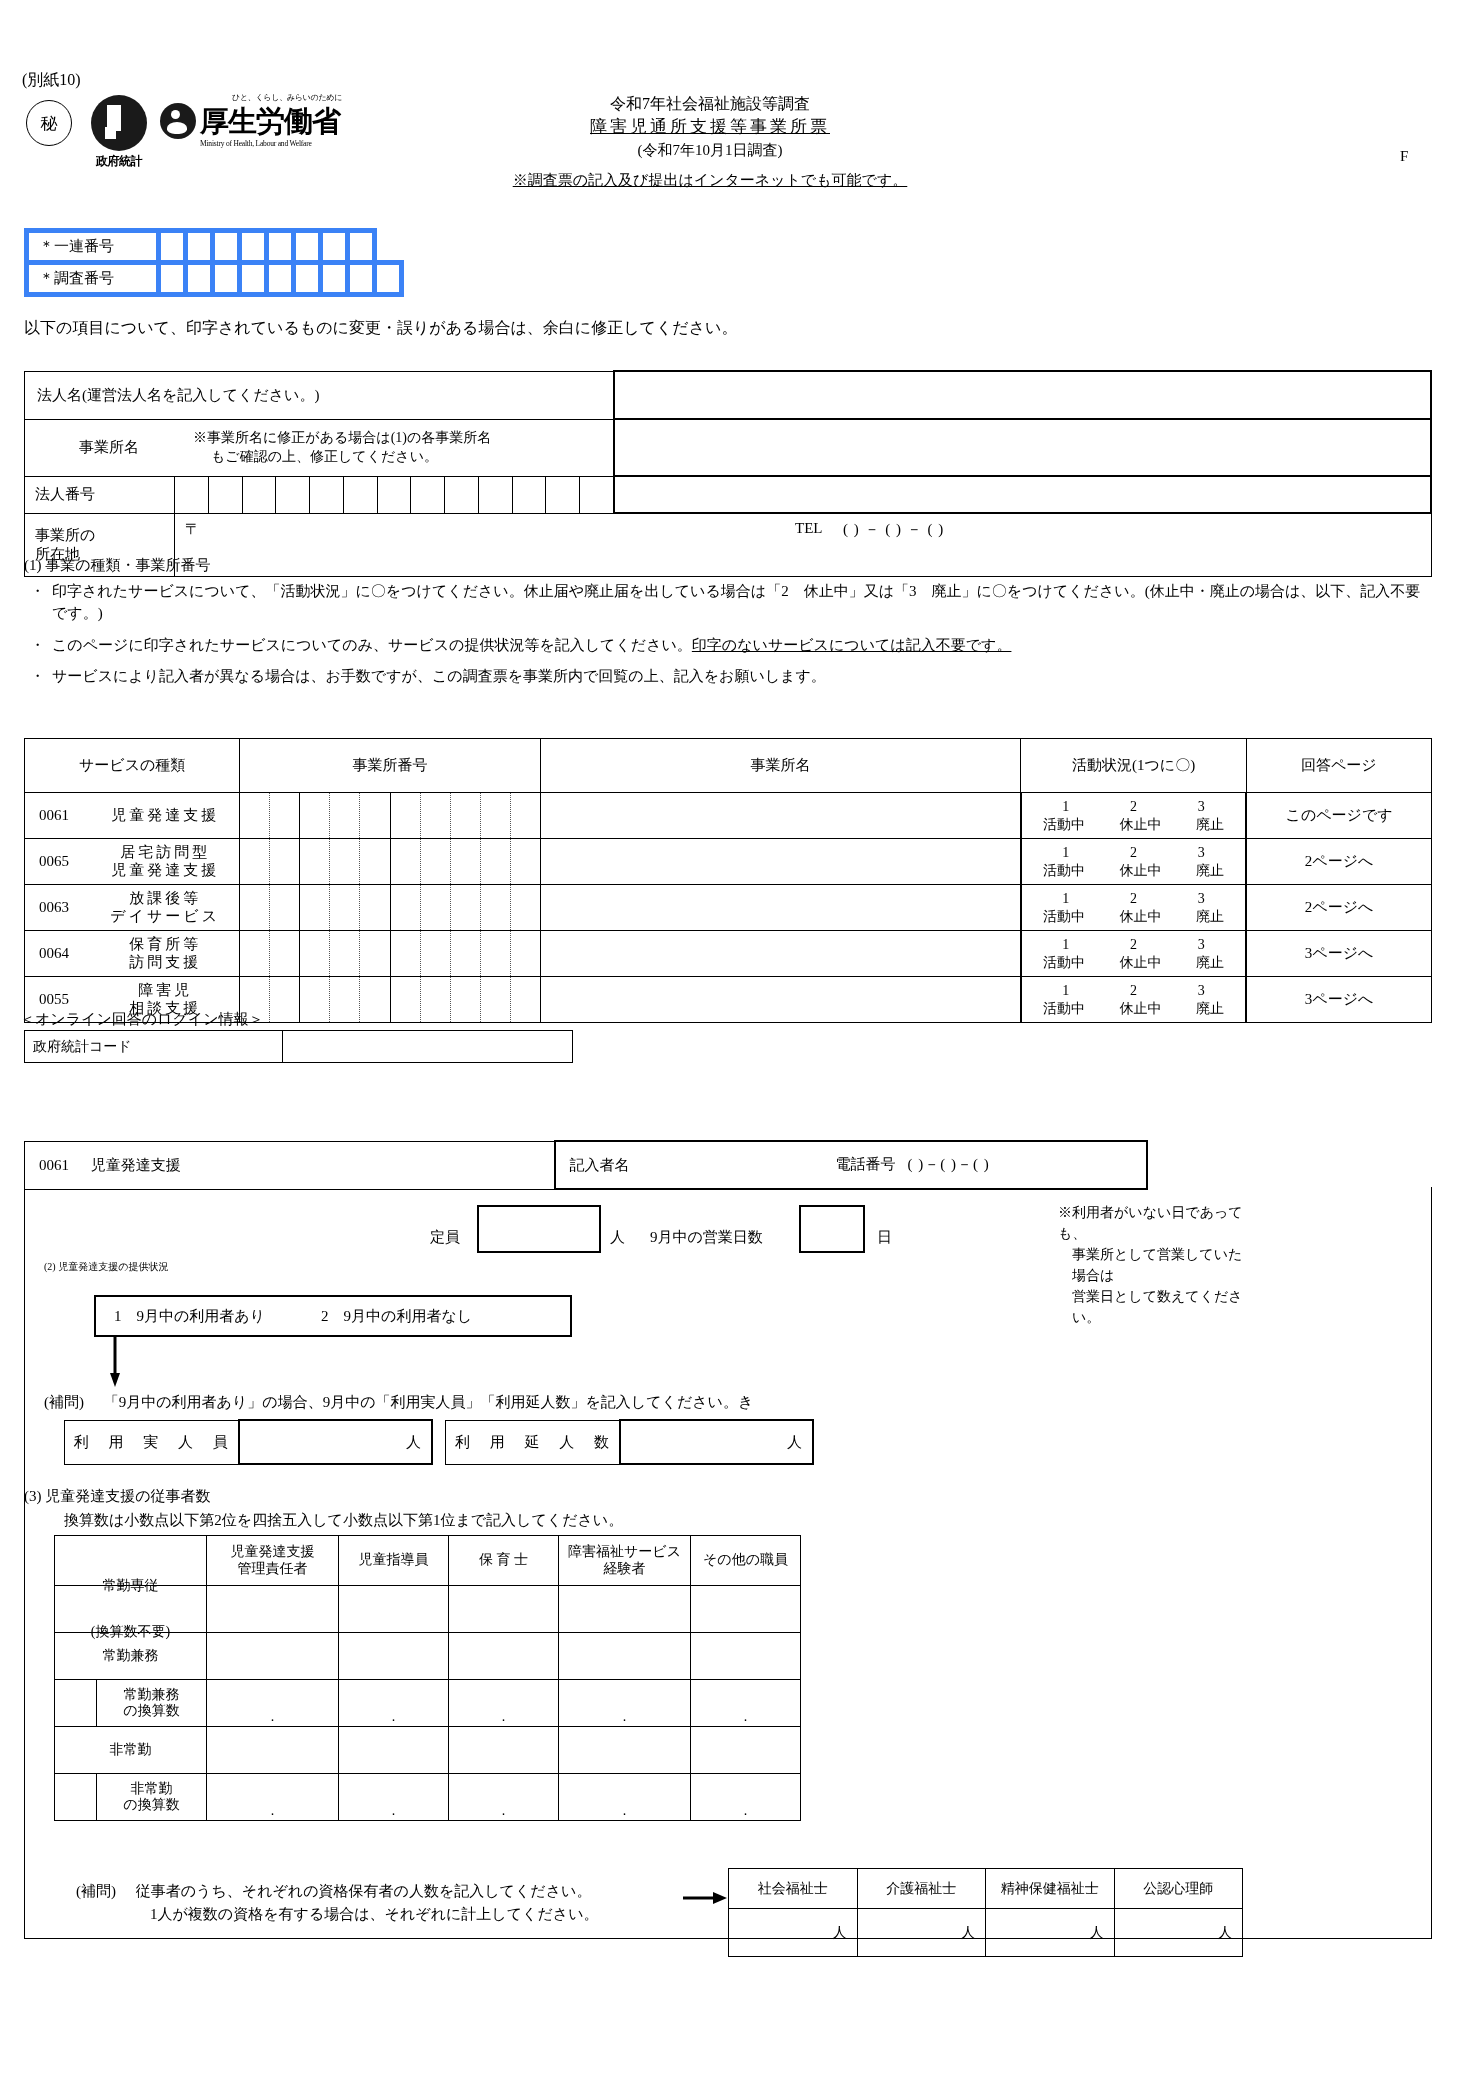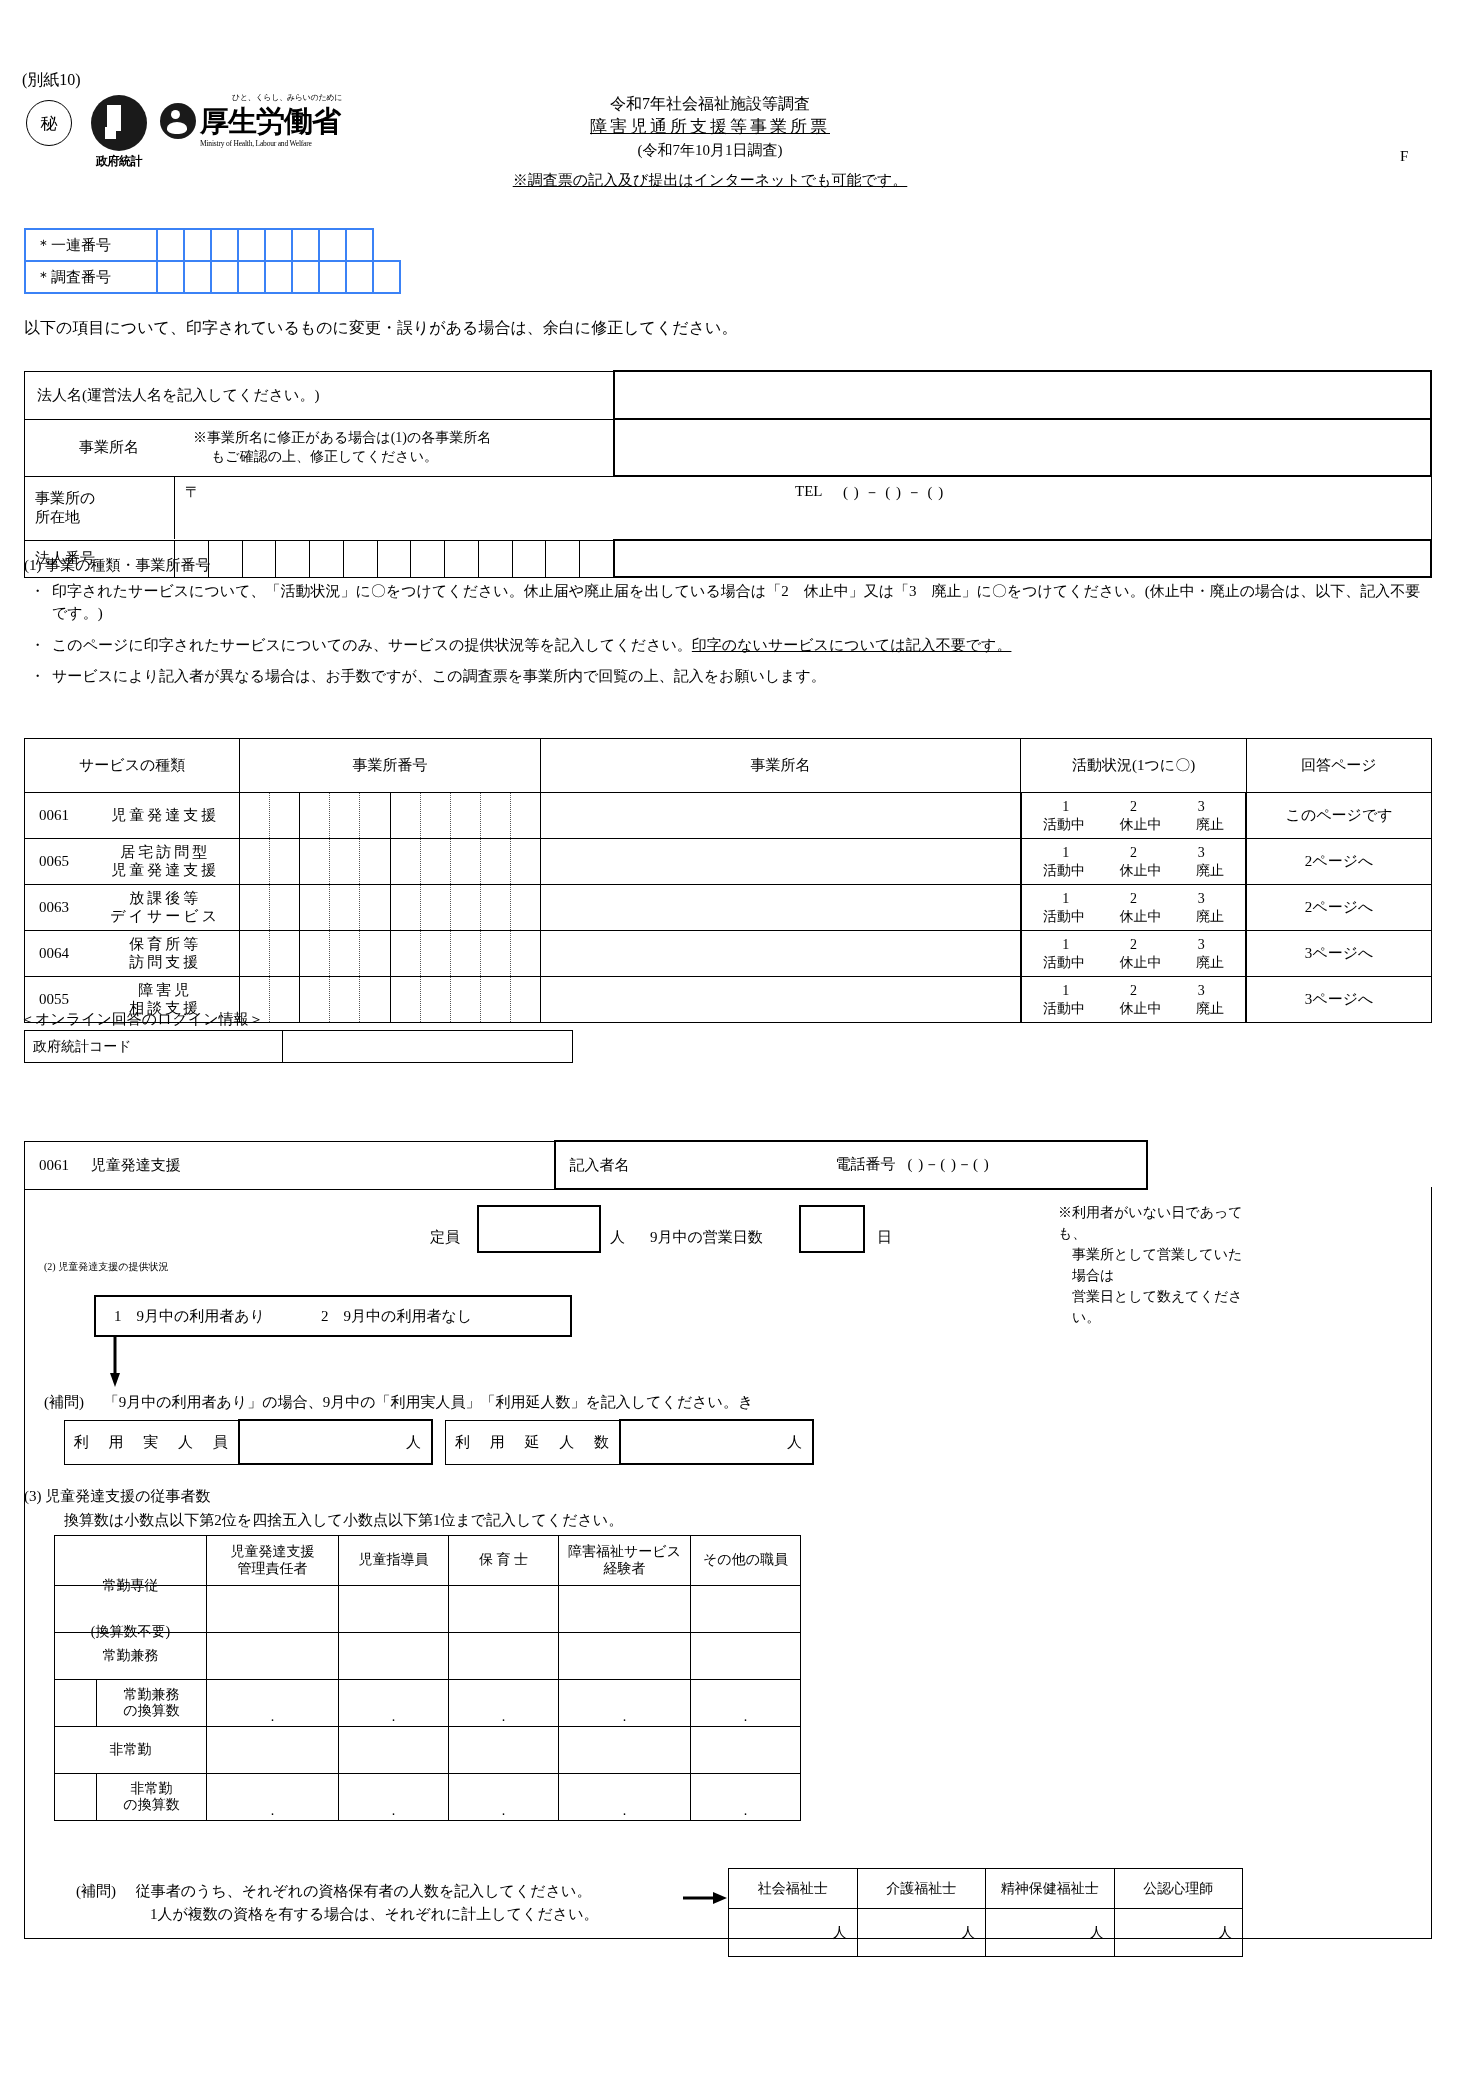--- a/index.html
+++ b/index.html
@@ -76,21 +76,21 @@
   #titleblock .t1 { font-size: 16px; }
   #titleblock .t2 { font-size: 17px; letter-spacing: 3px; text-decoration: underline; }
   #titleblock .t3 { font-size: 15px; }
   #titleblock .t4 { font-size: 15px; text-decoration: underline; margin-top: 8px; }
 
   #f-mark { left: 1400px; top: 148px; font-size: 15px; }
 
   
   #numtbl { left: 24px; top: 228px; }
   #numtbl table { border-collapse: collapse; }
-  #numtbl td { border: 2px solid #3b82f6; height: 32px; }
+  #numtbl td { border: 5px solid #3b82f6; height: 32px; }
   #numtbl td.lbl { width: 132px; padding-left: 10px; font-size: 15px; }
   #numtbl td.cell { width: 27px; }
 
   #notice1 { left: 24px; top: 318px; font-size: 16px; }
 
   
   #orgtbl { left: 24px; top: 370px; width: 1408px; }
   #orgtbl table { border-collapse: collapse; width: 100%; }
   #orgtbl td { border: 1px solid #000; font-size: 15px; }
   #orgtbl td.head { padding: 8px 12px; }
@@ -275,59 +275,59 @@
             <div style="width:168px;text-align:center;">事業所名</div>
             <div style="flex:1;line-height:1.3;font-size:14px;padding-right:6px;">
               <div>※事業所名に修正がある場合は(1)の各事業所名</div>
               <div style="padding-left:18px;">もご確認の上、修正してください。</div>
             </div>
           </div>
         </td>
         <td class="thick"></td>
       </tr>
       <tr>
+        <td style="padding:0;height:36px;">
+          <div style="display:flex;height:36px;">
+            <div style="width:150px;border-right:1px solid #000;display:flex;align-items:center;padding-left:10px;">法人番号</div>
+            <div style="flex:1;">
+              <div class="mini-cells" style="height:36px;">
+                <span></span>
+                <span></span>
+                <span></span>
+                <span></span>
+                <span></span>
+                <span></span>
+                <span></span>
+                <span></span>
+                <span></span>
+                <span></span>
+                <span></span>
+                <span></span>
+                <span></span>
+              </div>
+            </div>
+          </div>
+        </td>
+        <td class="thick"></td>
+      </tr>
+      <tr>
         <td colspan="2" style="padding:0;height:62px;">
           <div style="display:flex;height:62px;">
             <div style="width:150px;border-right:1px solid #000;display:flex;flex-direction:column;justify-content:center;padding-left:10px;line-height:1.25;">
               <span>事業所の</span>
               <span>所在地</span>
             </div>
             <div style="flex:1;position:relative;">
               <span style="position:absolute;left:10px;top:6px;">〒</span>
               <span style="position:absolute;left:620px;top:6px;">TEL</span>
               <span style="position:absolute;left:668px;top:6px;letter-spacing:1px;">(          )  －  (          )  －  (          )</span>
             </div>
           </div>
         </td>
       </tr>
-      <tr>
-        <td style="padding:0;height:36px;">
-          <div style="display:flex;height:36px;">
-            <div style="width:150px;border-right:1px solid #000;display:flex;align-items:center;padding-left:10px;">法人番号</div>
-            <div style="flex:1;">
-              <div class="mini-cells" style="height:36px;">
-                <span></span>
-                <span></span>
-                <span></span>
-                <span></span>
-                <span></span>
-                <span></span>
-                <span></span>
-                <span></span>
-                <span></span>
-                <span></span>
-                <span></span>
-                <span></span>
-                <span></span>
-              </div>
-            </div>
-          </div>
-        </td>
-        <td class="thick"></td>
-      </tr>
     </tbody>
       </table>
   </div>
 
   <div class="abs" id="sec1">
     <div class="hd">(1) 事業の種類・事業所番号</div>
     <ul>
       <li>印字されたサービスについて、「活動状況」に〇をつけてください。休止届や廃止届を出している場合は「2　休止中」又は「3　廃止」に〇をつけてください。(休止中・廃止の場合は、以下、記入不要です。)</li>
       <li>
         <span>このページに印字されたサービスについてのみ、サービスの提供状況等を記入してください。<span class="u">印字のないサービスについては記入不要です。</span></span>

